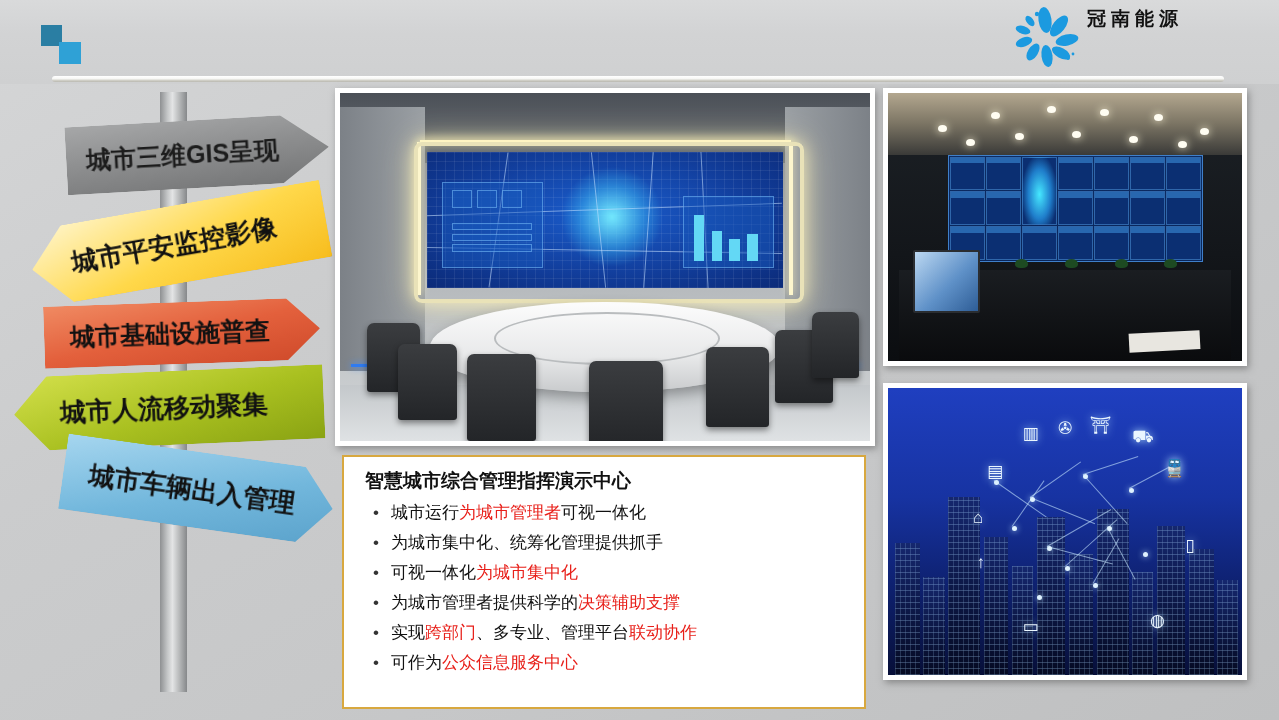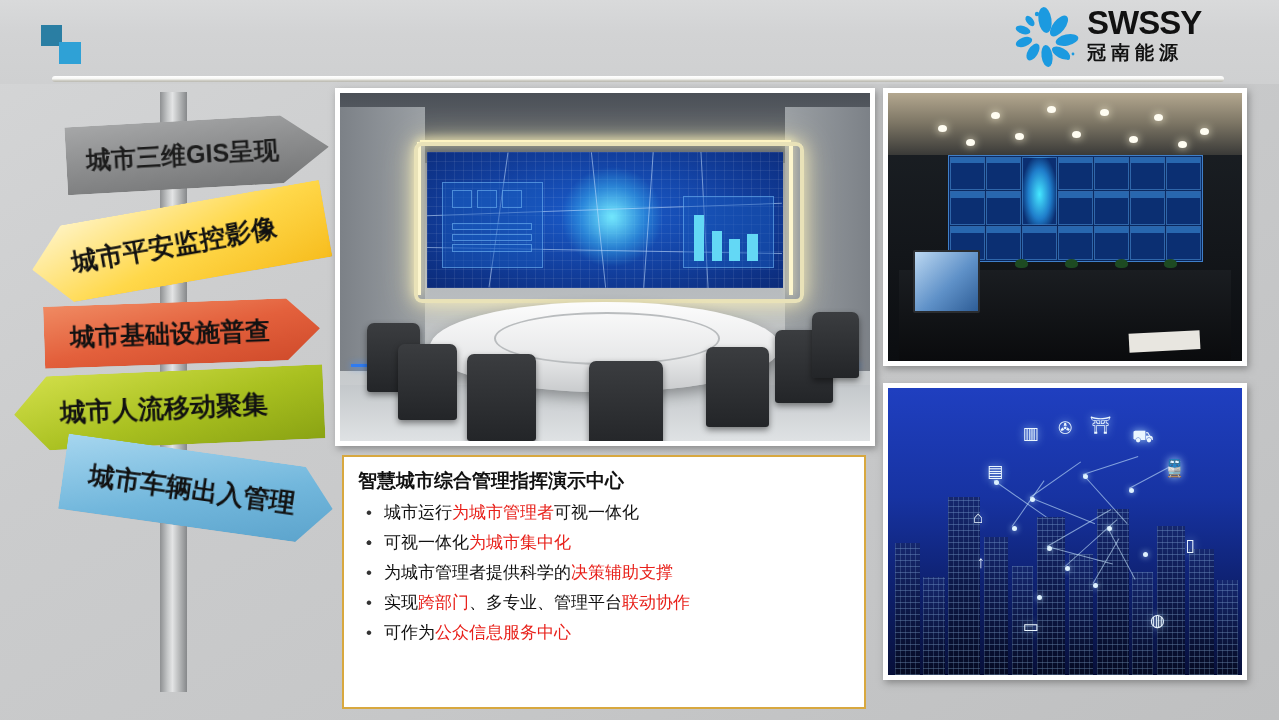--- a/index.html
+++ b/index.html
@@ -133,21 +133,21 @@
                 repeating-linear-gradient(90deg,rgba(170,215,255,.35) 0 1px,transparent 1px 5px);
      opacity:.55;}
   .node{position:absolute;width:5px;height:5px;border-radius:50%;background:#dff2ff;
      box-shadow:0 0 6px #bfe6ff;}
   .edge{position:absolute;height:1px;background:rgba(200,232,255,.6);transform-origin:0 50%;}
   .iicon{position:absolute;color:#eaf6ff;font-size:17px;line-height:1;
      text-shadow:0 0 8px rgba(180,225,255,.9);}
 
   
   .textbox{position:absolute;left:342px;top:455px;width:524px;height:254px;
-     background:#fff;border:2px solid #d8a83f;box-sizing:border-box;padding:9px 14px 0 14px;}
+     background:#fff;border:2px solid #d8a83f;box-sizing:border-box;padding:9px 14px 0 21px;}
   .tb-title{font-size:19px;font-weight:bold;color:#111;line-height:30px;margin-bottom:2px;}
   .tb-list{list-style:none;margin:0;padding:0;}
   .tb-list li{font-size:17px;color:#111;line-height:30px;position:relative;padding-left:26px;}
   .tb-list li .dot{position:absolute;left:8px;top:0;font-size:17px;color:#333;}
   .hl{color:#e8201a;}
 </style>
 </head>
 <body>
 
 <div class="header">
@@ -167,21 +167,20 @@
         <ellipse cx="13" cy="36" rx="4.5" ry="8.5" transform="rotate(250 13 36)"></ellipse>
         <ellipse cx="12" cy="24" rx="4" ry="7.5" transform="rotate(288 12 24)"></ellipse>
         <ellipse cx="19" cy="15" rx="3.4" ry="6" transform="rotate(322 19 15)"></ellipse>
         <circle cx="26" cy="8" r="2.2"></circle>
           <circle cx="31" cy="5" r="1.6"></circle>
         <circle cx="57" cy="52" r="2"></circle>
           <circle cx="62" cy="48" r="1.4"></circle>
       </g>
     </svg>
     <div class="logo-text">
-      <div class="logo-swssy">SWSSY</div>
       <div class="logo-cn">冠南能源</div>
     </div>
   </div>
 </div>
 
 <div class="post"></div>
 
 <div class="sign s1">
   <span>城市三维GIS呈现</span>
 </div>
@@ -384,19 +383,19 @@
       <div class="iicon" style="left:38%;top:80%;">▭</div>
       <div class="iicon" style="left:74%;top:78%;">◍</div>
     </div>
   </div>
 </div>
 
 <div class="textbox">
   <div class="tb-title">智慧城市综合管理指挥演示中心</div>
   <ul class="tb-list" id="feature-list">
       <li><span class="dot">•</span><span>城市运行</span><span class="hl">为城市管理者</span><span>可视一体化</span></li>
-      <li><span class="dot">•</span></li>
+      <li><span class="dot">•</span><span>为城市集中化、统筹化管理提供抓手</span></li>
       <li><span class="dot">•</span><span>可视一体化</span><span class="hl">为城市集中化</span></li>
       <li><span class="dot">•</span><span>为城市管理者提供科学的</span><span class="hl">决策辅助支撑</span></li>
       <li><span class="dot">•</span><span>实现</span><span class="hl">跨部门</span><span>、多专业、管理平台</span><span class="hl">联动协作</span></li>
       <li><span class="dot">•</span><span>可作为</span><span class="hl">公众信息服务中心</span></li>
     </ul>
 </div>
 
 </body></html>

